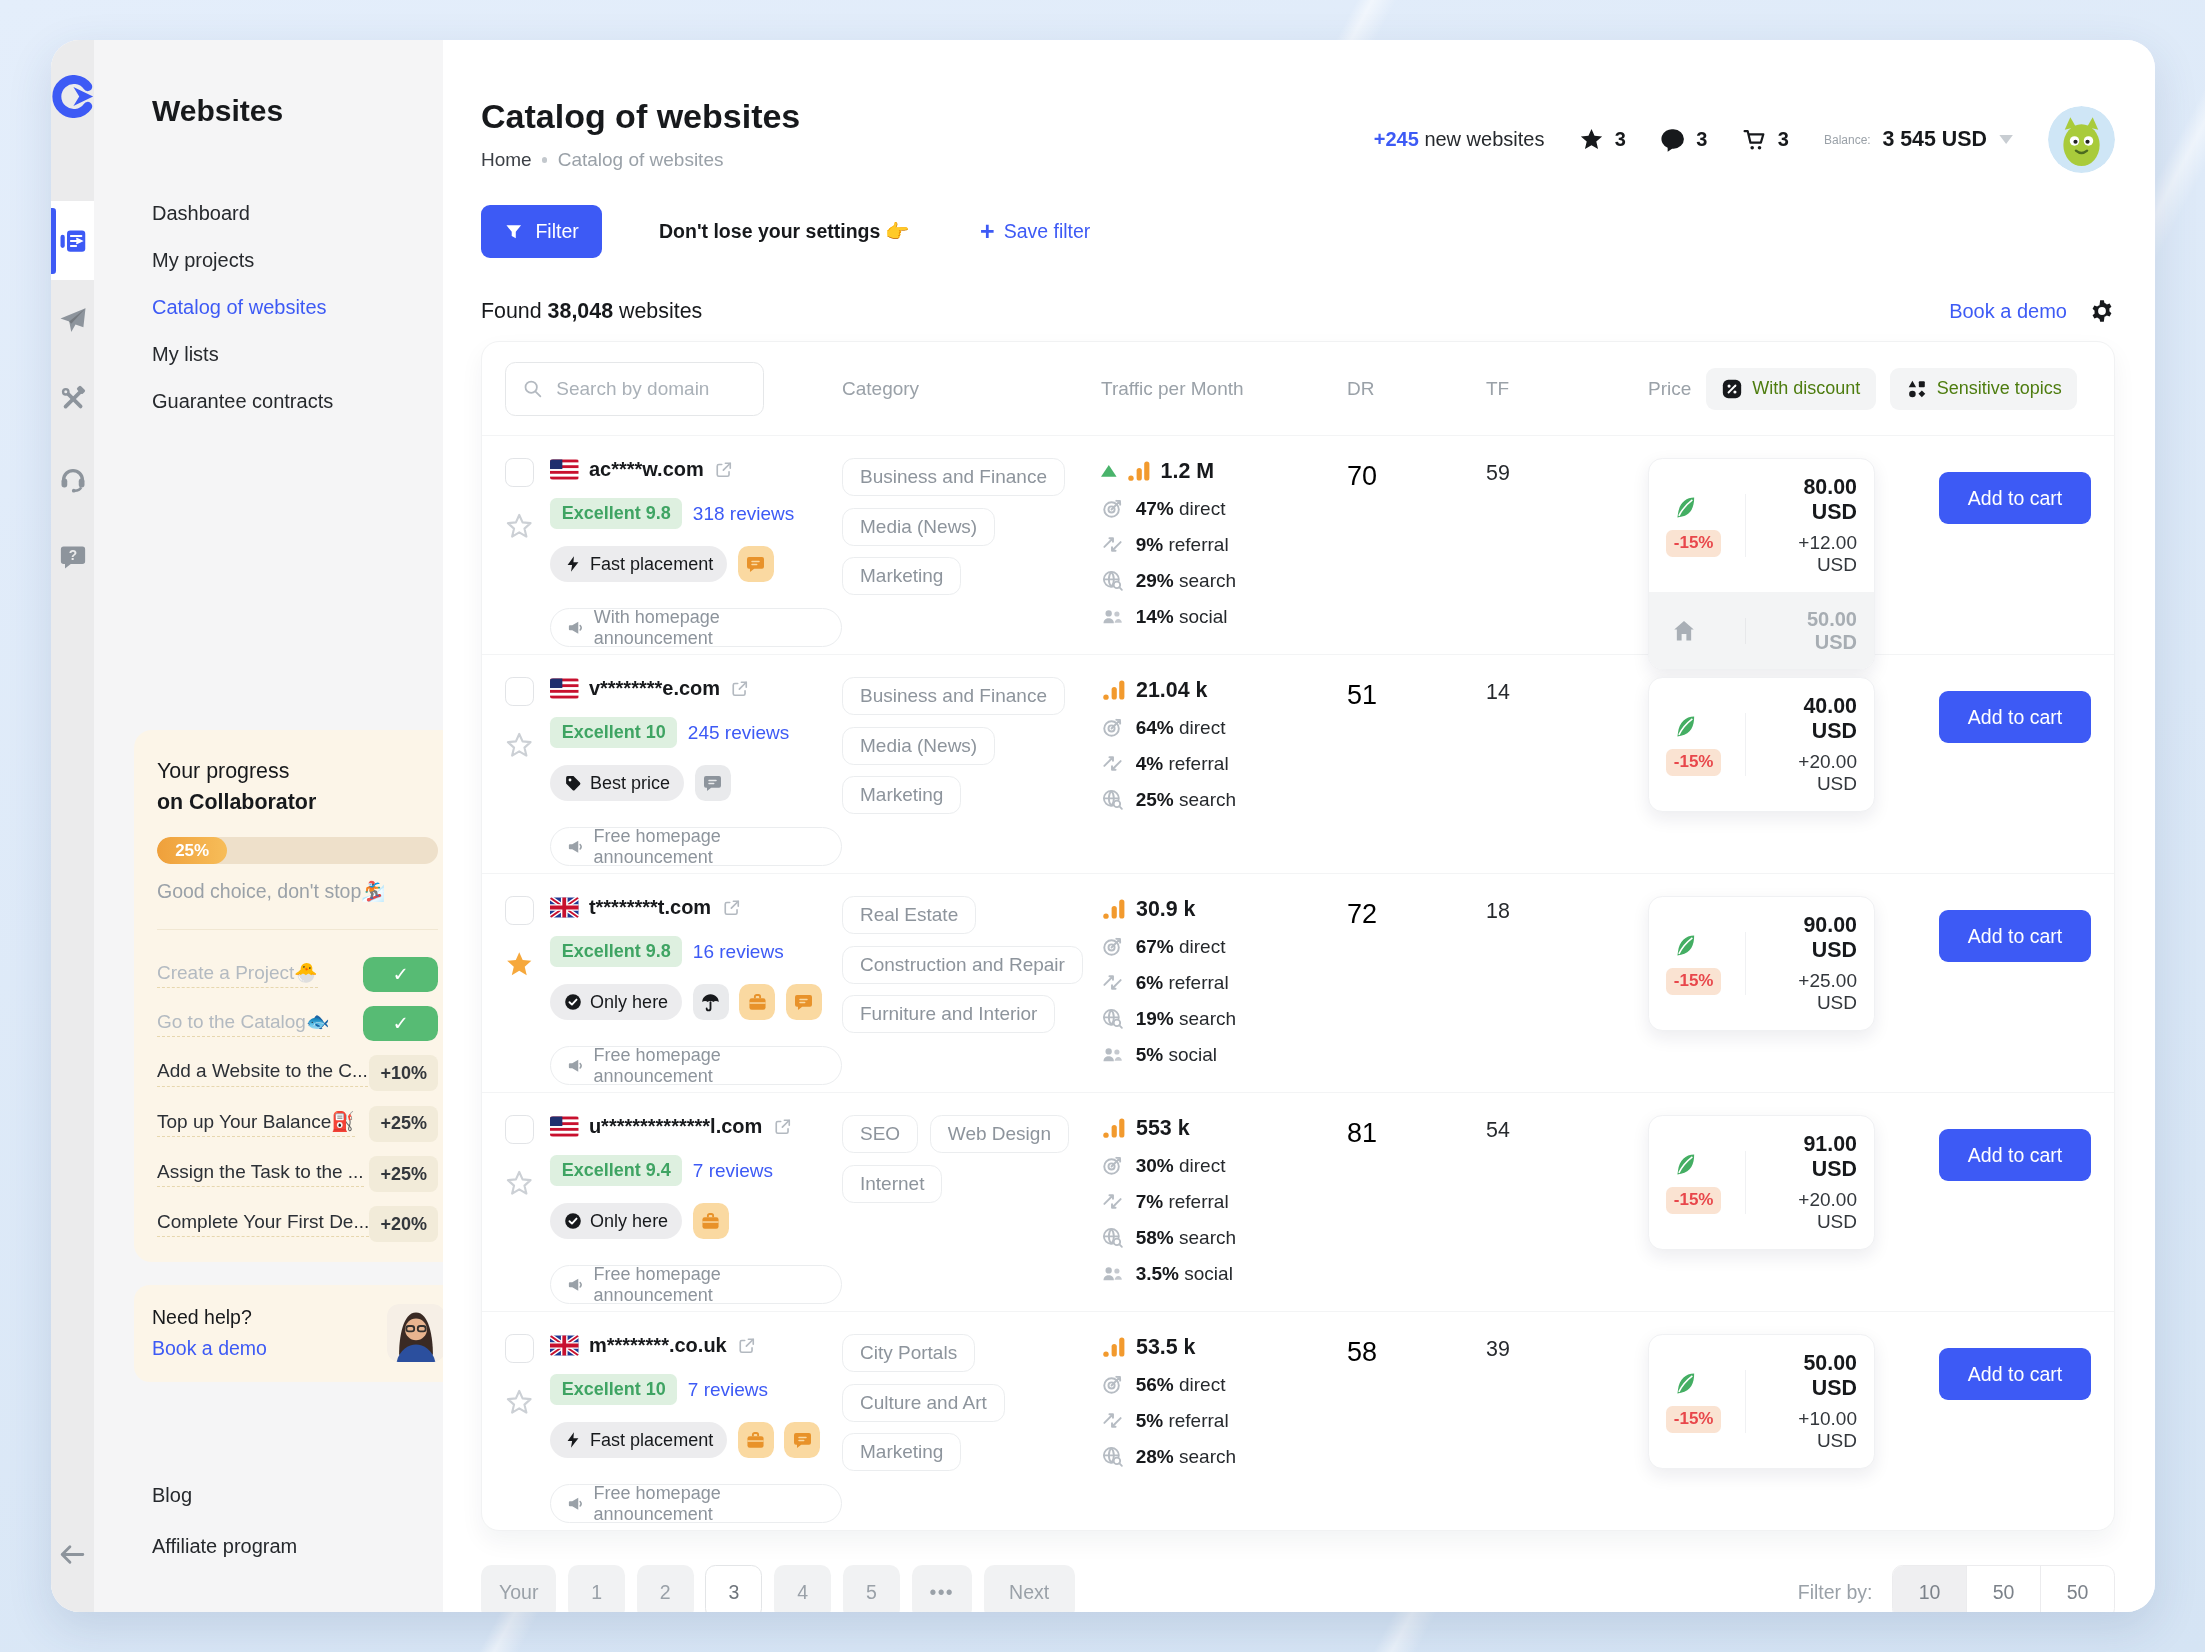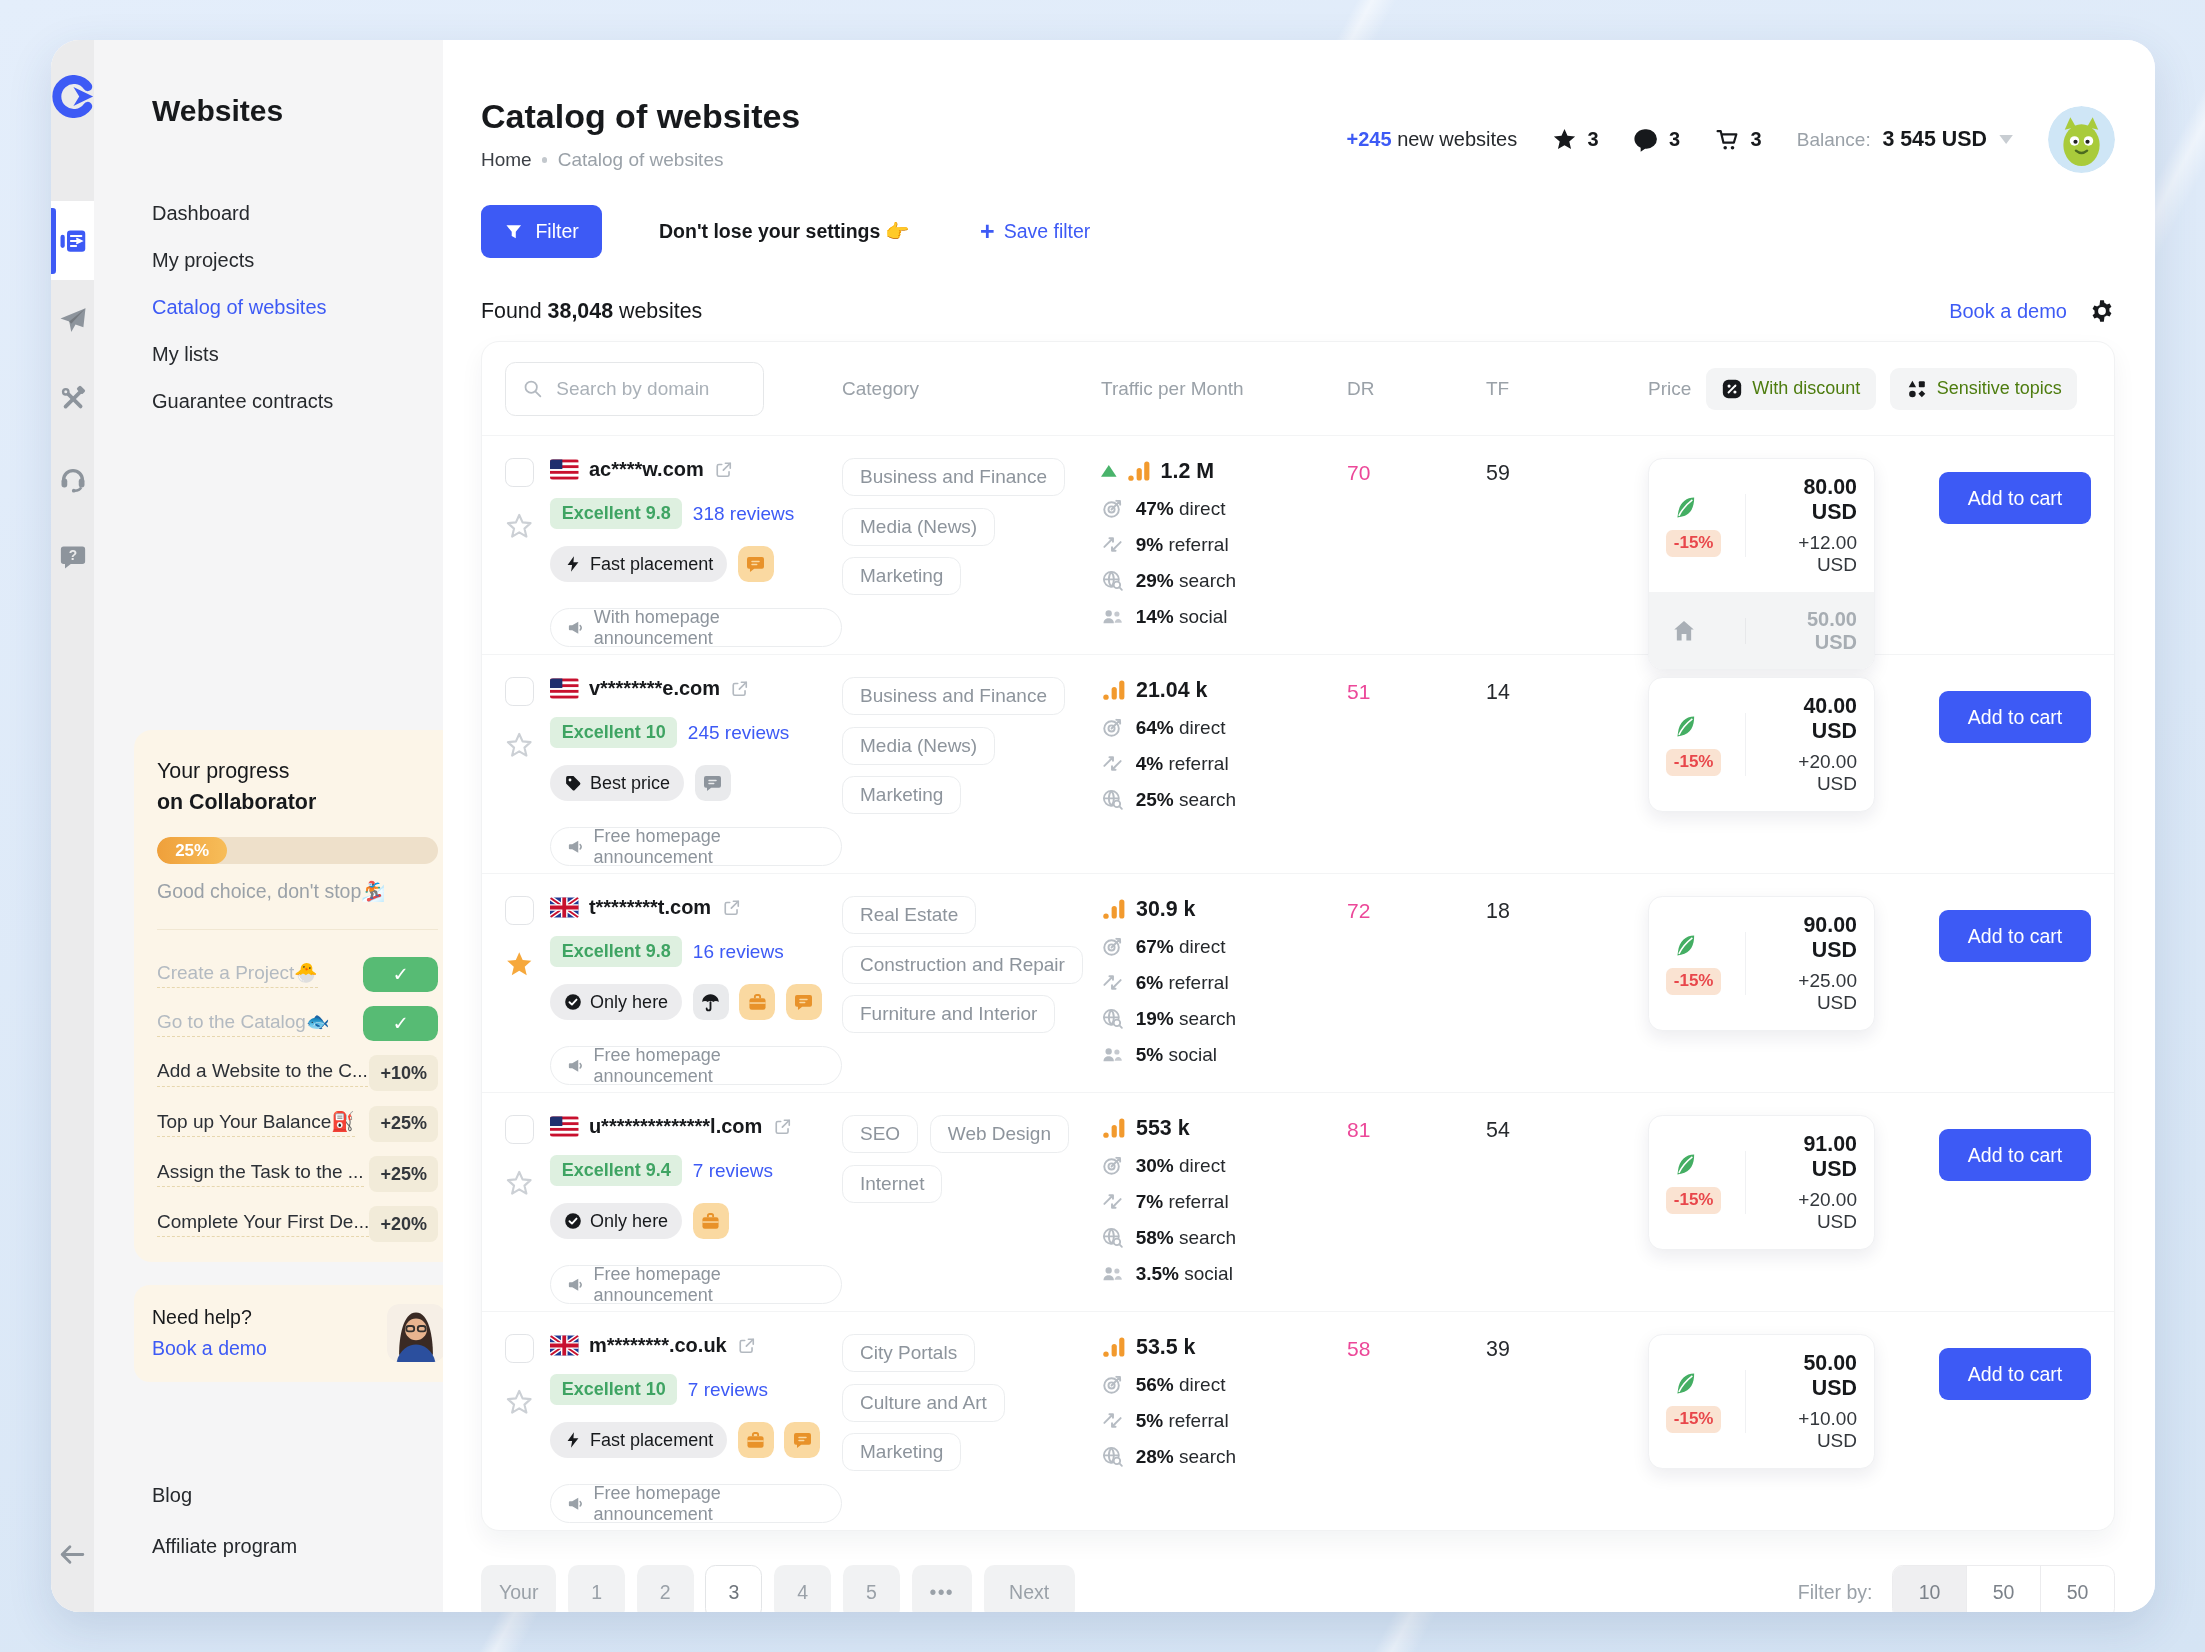--- a/index.html
+++ b/index.html
@@ -54,21 +54,21 @@
   .crumbs{margin-top:13px;font-size:19px;color:#9aa1a8;display:flex;align-items:center;gap:10.4px;}
   .crumb-home{color:#3b3f45;}
   .crumb-dot{width:5.2px;height:5.2px;border-radius:50%;background:#c3c8cd;display:inline-block;}
   .top-right{display:flex;align-items:center;gap:35px;margin-top:9px;}
   .new-sites{font-size:20px;color:#26292d;}
   .new-sites b{color:#3D5AF5;font-weight:600;}
   .counter{display:flex;align-items:center;gap:10.4px;cursor:pointer;}
   .counter .icn{width:25px;height:25px;}
   .counter span{font-size:20px;color:#17191c;font-weight:600;}
   .balance{display:flex;align-items:center;gap:11.7px;cursor:pointer;}
-  .balance-label{font-size:19px;color:#9aa1a8;}
+  .balance-label{font-size:12px;color:#9aa1a8;}
   .balance-value{font-size:21.4px;font-weight:700;color:#17191c;}
   .balance .caret{width:14.3px;height:9px;}
   .avatar{width:67px;height:67px;border-radius:50%;overflow:hidden;cursor:pointer;}
   .filterbar{margin-top:32px;display:flex;align-items:center;}
   .btn-filter{width:121px;height:53px;border:none;border-radius:9px;background:#3D5AF5;color:#fff;font-size:19.5px;display:flex;align-items:center;justify-content:center;gap:11.7px;cursor:pointer;font-family:inherit;}
   .btn-filter .icn{width:19.5px;height:19.5px;}
   .hint{margin-left:57px;font-size:19.5px;font-weight:700;color:#17191c;}
   .save-filter{margin-left:70px;display:flex;align-items:center;gap:9px;color:#3D5AF5;font-size:19.5px;cursor:pointer;}
   .save-filter .plus{font-size:25px;font-weight:600;line-height:1;}
   .foundbar{margin-top:40px;display:flex;justify-content:space-between;align-items:center;}
@@ -118,21 +118,21 @@
   .pill-annc .icn{width:19.5px;height:19.5px;}
   .colcats{width:259px;flex:0 0 auto;display:flex;flex-direction:column;align-items:flex-start;gap:11.7px;}
   .pill-cat{border:1.3px solid #ebedef;border-radius:11.7px;height:38px;display:inline-flex;align-items:center;padding:0 17px;font-size:19px;color:#8d949c;box-sizing:border-box;white-space:nowrap;}
   .coltraffic{width:246px;flex:0 0 auto;}
   .tval{display:flex;align-items:center;gap:9px;font-size:21.4px;font-weight:700;color:#17191c;}
   .tval .trend{width:15.6px;height:11.7px;}
   .tval .bars{width:26px;height:26px;}
   .tline{margin-top:13px;display:flex;align-items:center;gap:11.7px;font-size:19px;color:#26292d;}
   .tline .icn{width:23px;height:23px;flex:0 0 auto;}
   .tline b{font-weight:700;color:#17191c;}
-  .coldr{width:139px;flex:0 0 auto;font-size:21px;color:#ec4899;padding-top:2.6px;}
+  .coldr{width:139px;flex:0 0 auto;font-size:27px;color:#000000;padding-top:2.6px;}
   .coltf{width:162px;flex:0 0 auto;font-size:21.4px;color:#26292d;padding-top:2.6px;}
   .colprice{width:233px;flex:0 0 auto;}
   .price-card{width:227px;border:1.3px solid #f0f1f3;border-radius:14.3px;box-shadow:0 6.5px 17px rgba(20,30,60,.08);overflow:hidden;background:#fff;box-sizing:border-box;}
   .pmain{display:flex;align-items:center;padding:15.6px 17px;}
   .pleft{width:67px;flex:0 0 auto;display:flex;flex-direction:column;align-items:flex-start;gap:9px;border-right:1.3px solid #f0f1f3;padding-right:11.7px;margin-right:15.6px;}
   .pleft .feather{width:27px;height:27px;margin-left:5.2px;}
   .disc{background:#FAE3D2;color:#E8474B;font-weight:700;font-size:17px;padding:3.9px 7.8px;border-radius:6.5px;}
   .pright{flex:1;text-align:right;}
   .pmainval{font-size:21.4px;font-weight:700;color:#17191c;}
   .pextra{margin-top:7.8px;font-size:19px;color:#33373c;}

